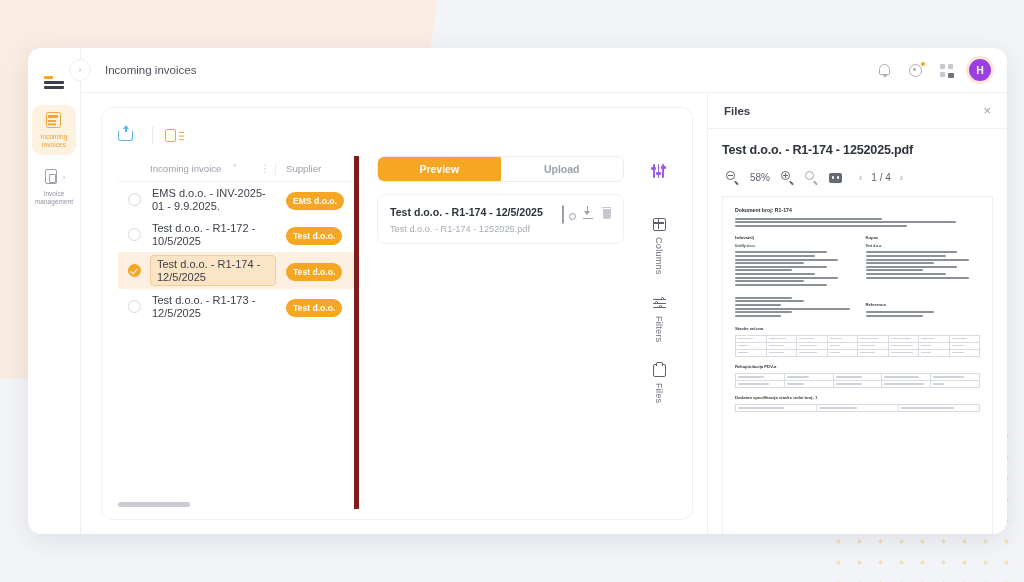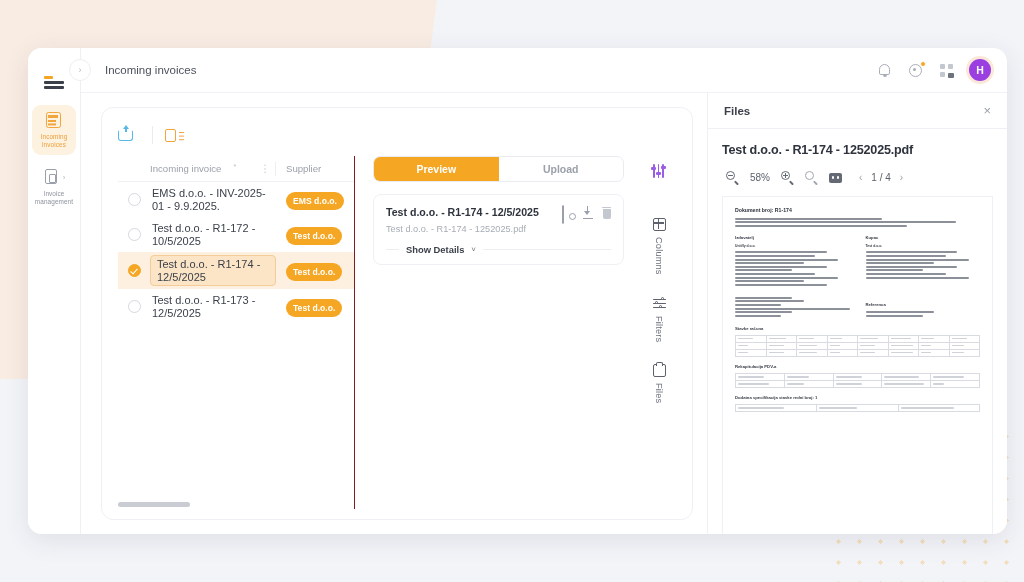--- a/index.html
+++ b/index.html
@@ -224,21 +224,21 @@
     font-size: 8.6px; font-weight: 700; padding: 4px 7px; border-radius: 9px;
     white-space: nowrap;
   }
   .list-scroll {
     height: 6px; margin: 4px 0 2px; position: relative;
   }
   .list-scroll::before {
     content:""; position:absolute; left:0; top:1px; width:72px; height:5px;
     background:#c9ccd2; border-radius:3px;
   }
-  .list-divider { border-left: 1px solid #7f1d1d; }
+  .list-divider { border-left: 5px solid #7f1d1d; }
 
   
   .prev-col { flex: 1; padding: 0 18px 0 18px; min-width: 0; }
   .tabs {
     display: flex; border: 1px solid #e9ebef; border-radius: 7px; overflow: hidden;
     height: 26px; margin-bottom: 12px;
   }
   .tab {
     flex: 1; display: flex; align-items: center; justify-content: center;
     font-size: 10.5px; color: #9ba0aa; cursor: pointer; font-weight: bold;
@@ -523,26 +523,20 @@
                   <div class="pc-title">Test d.o.o. - R1-174 - 12/5/2025</div>
                   <div class="pc-icons">
                     <span class="pi"><span class="pi-doc"></span></span>
                     <span class="pi pi-dl">
                         <i></i>
                       </span>
                     <span class="pi pi-tr"></span>
                   </div>
                 </div>
                 <div class="pc-sub">Test d.o.o. - R1-174 - 1252025.pdf</div>
-                <div class="pc-details">
-                  <span class="dline s"></span>
-                  <span class="pc-det-label">Show Details</span>
-                  <span class="chev-d">˅</span>
-                  <span class="dline l"></span>
-                </div>
               </div>
             </div>
 
             <div class="rail">
               <div class="rail-top-ico">
                 <i></i>
                   <i></i>
                   <i></i>
                   <b></b>
                   <b></b>

